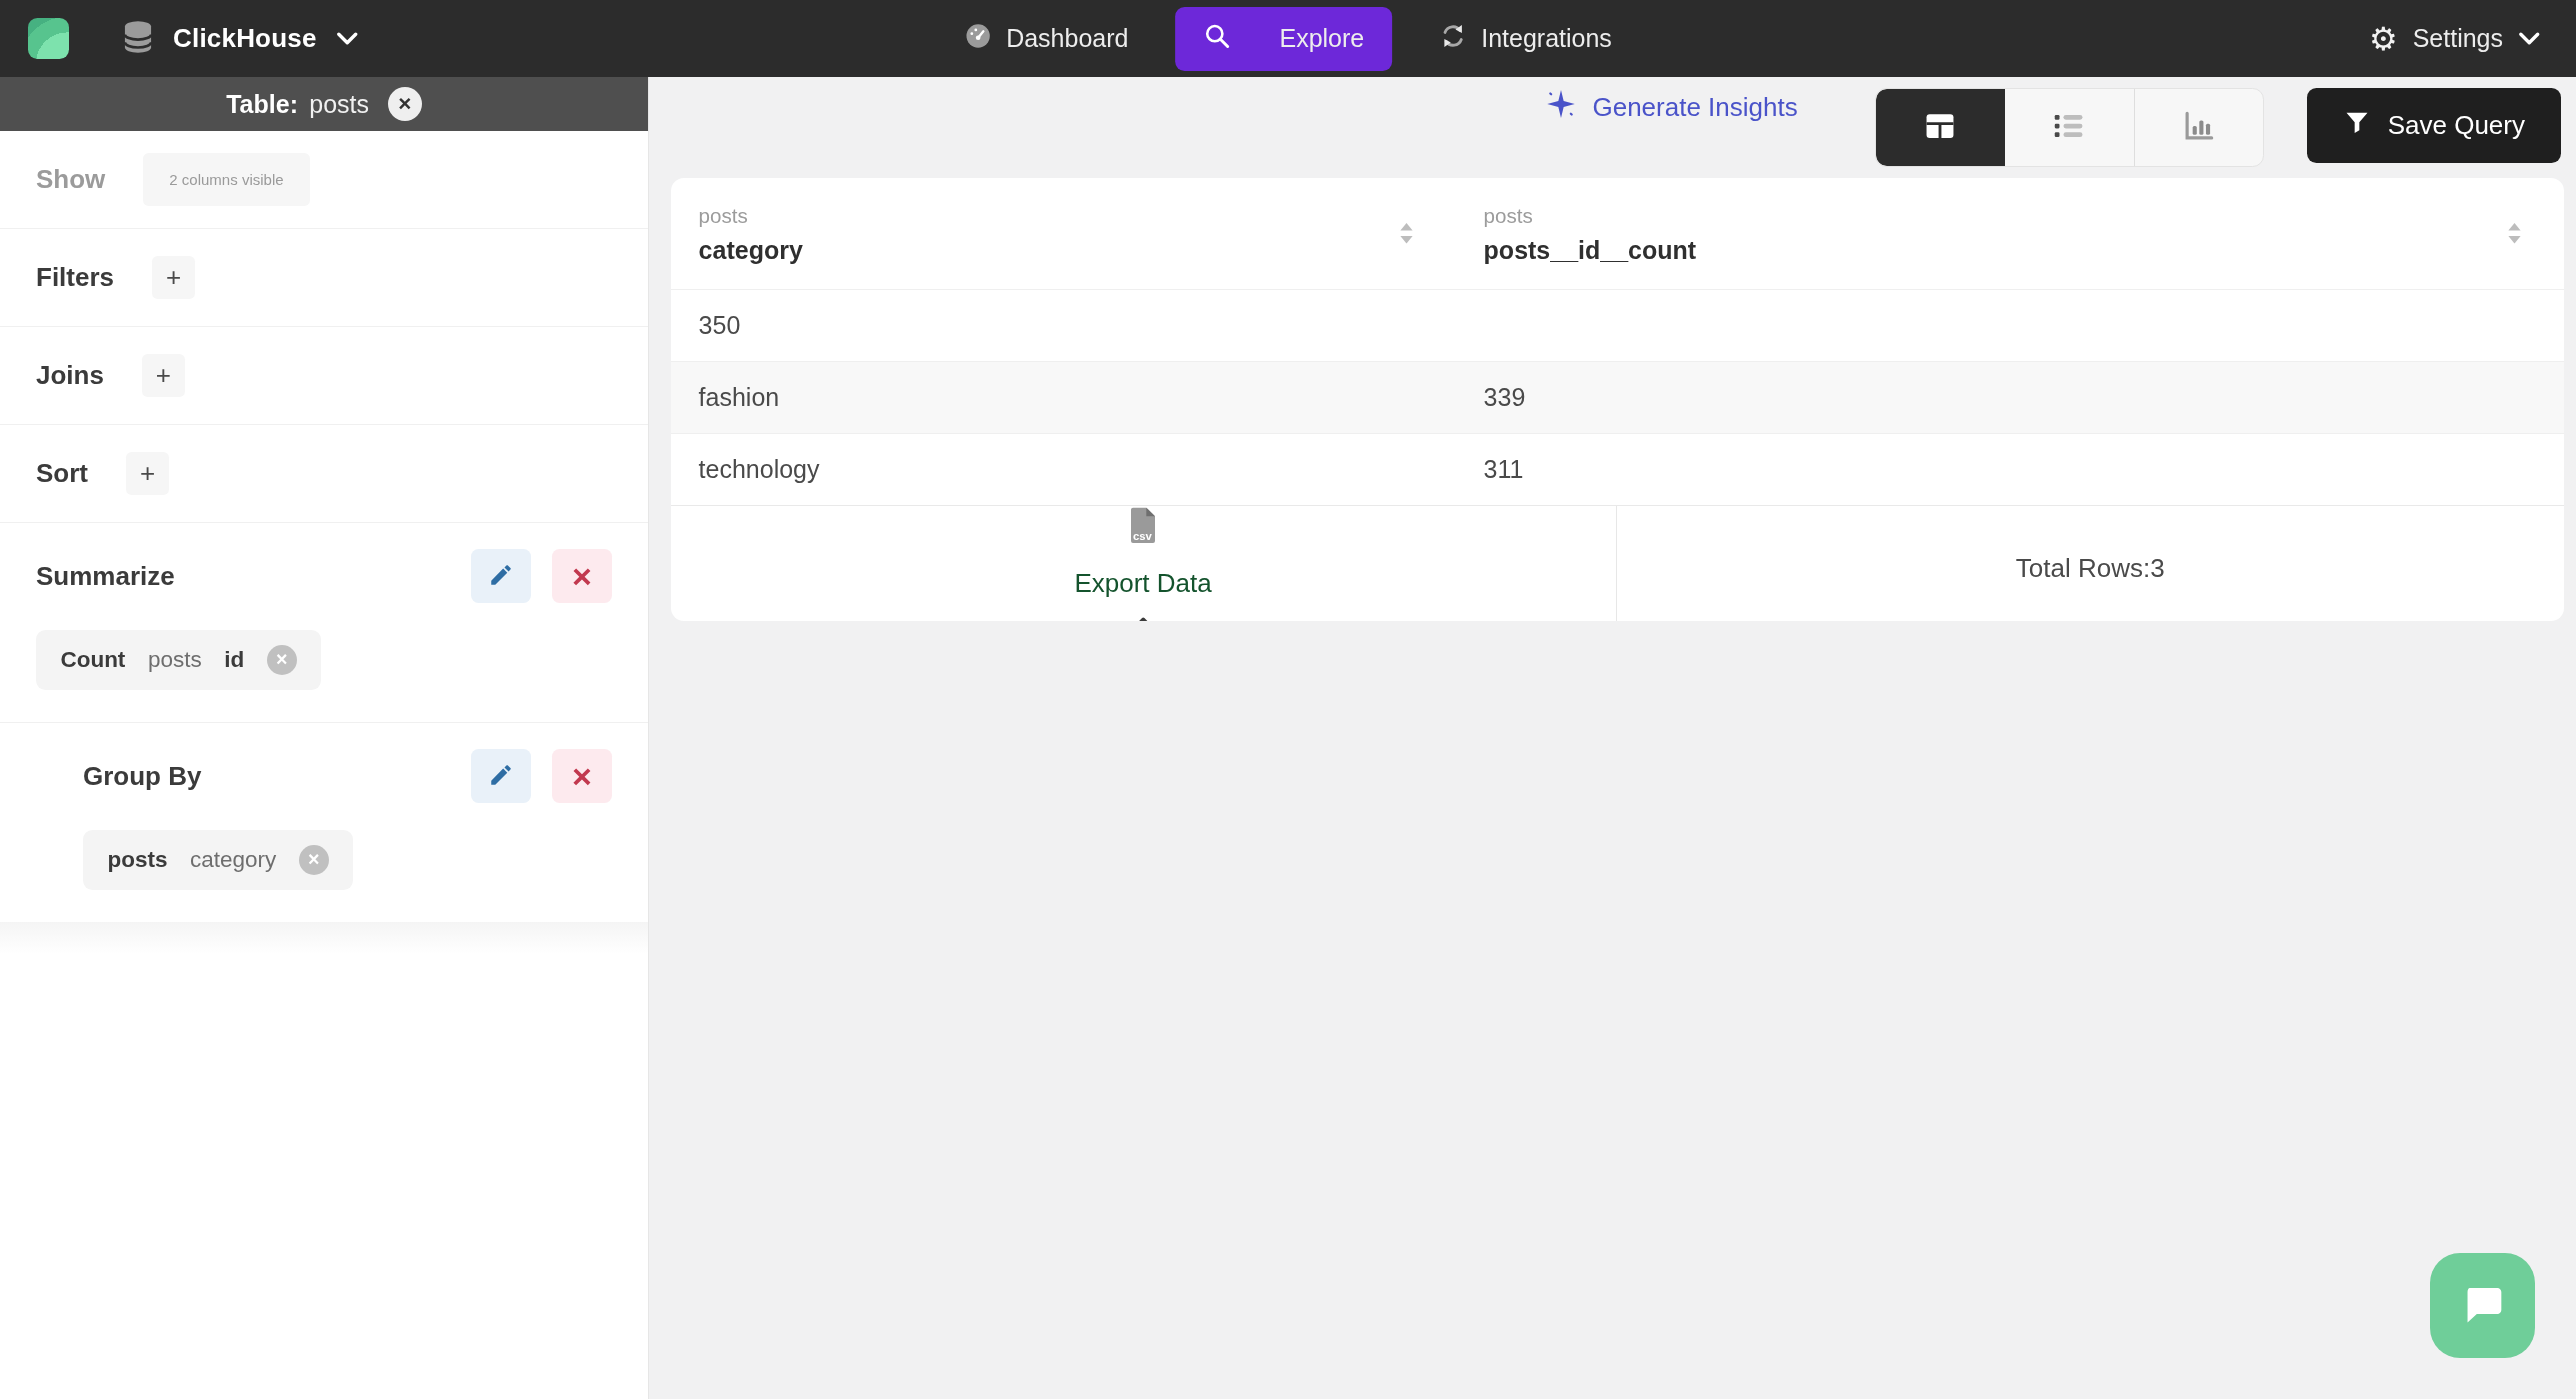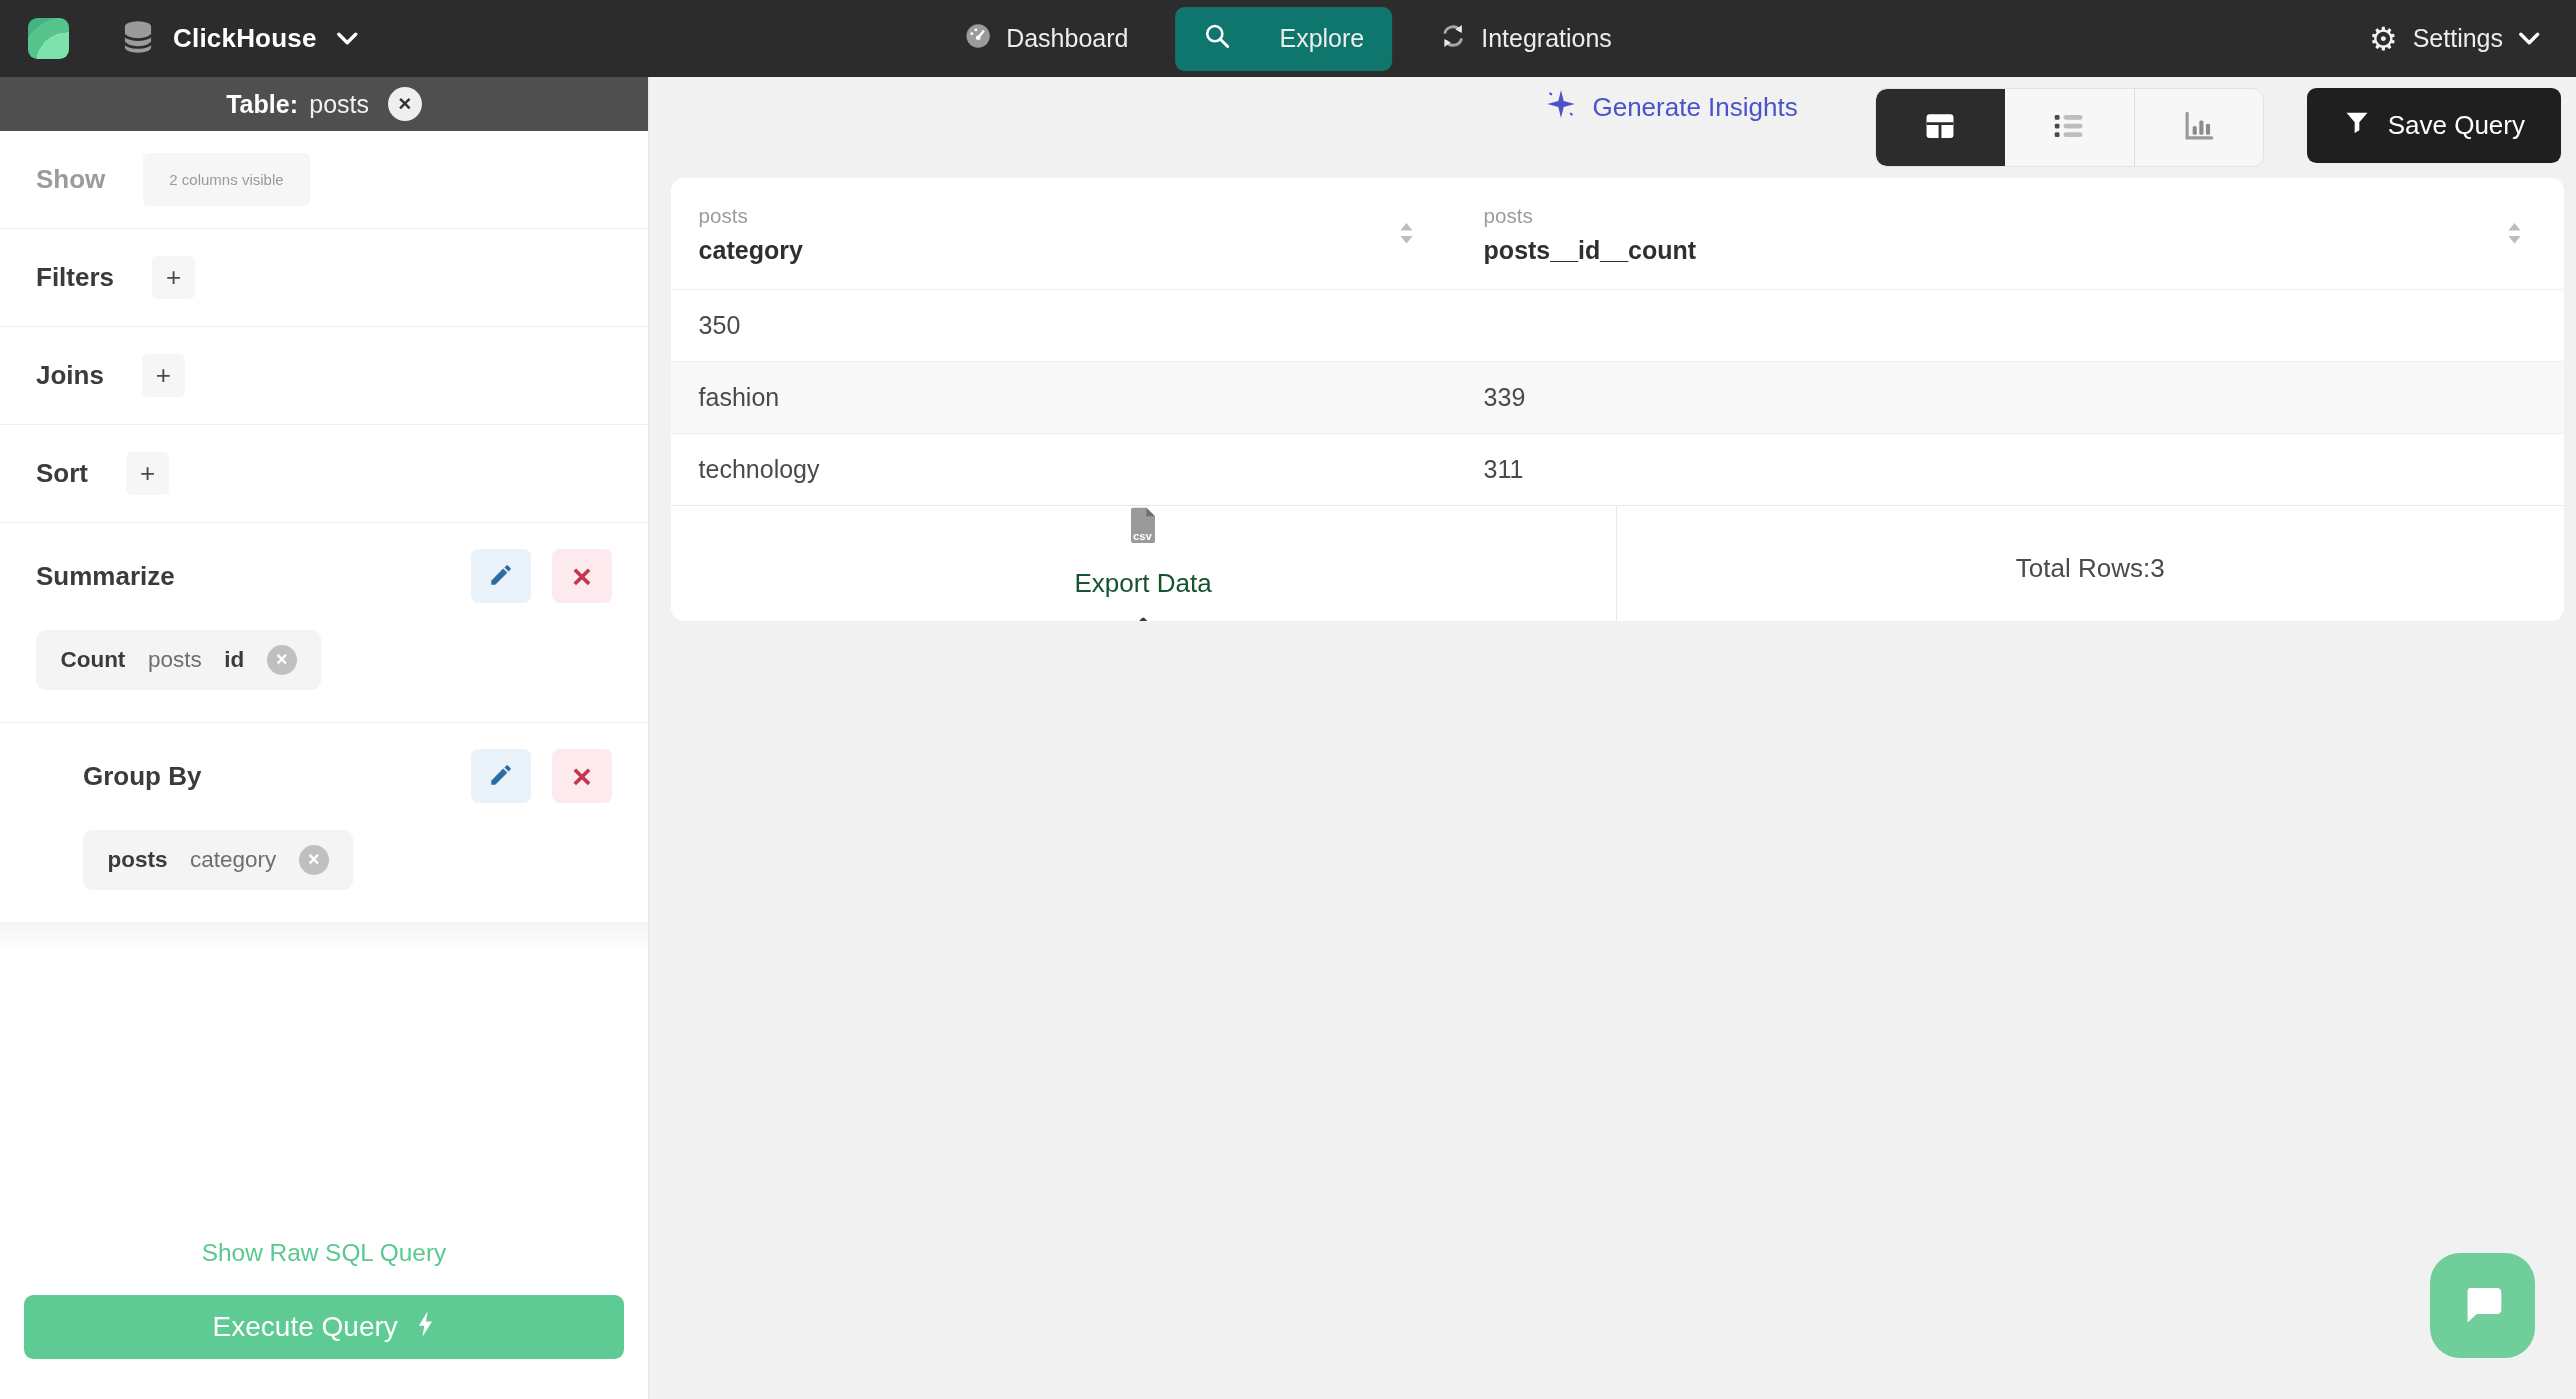--- a/index.html
+++ b/index.html
@@ -20,21 +20,21 @@
   .brand { display: flex; align-items: center; gap: 19px; cursor: pointer; }
   .logo {
     width: 41px; height: 41px; border-radius: 9.4px; margin-right: 53px;
     background: radial-gradient(circle at 96% 112%, #7de2ad 0 52%, #57c48e 52% 78%, #46b181 78% 100%);
   }
   .brand-name { color: #fff; font-size: 26px; font-weight: bold; letter-spacing: 0.2px; }
   .nav-center { position: absolute; left: 50%; transform: translateX(-50%);
     display: flex; align-items: center; gap: 28px; }
   .nav-item { display: flex; align-items: center; gap: 14px; color: #ededed;
     font-size: 25px; padding: 13px 19px; border-radius: 9.4px; cursor: pointer; }
-  .nav-item.active { background: #0f766e; padding: 15px 28px; gap: 48px; }
+  .nav-item.active { background: #6d28d9; padding: 15px 28px; gap: 48px; }
   .settings { margin-left: auto; display: flex; align-items: center; gap: 15px;
     color: #ededed; font-size: 25px; cursor: pointer; padding-right: 7.5px; }
   .gear-glyph { font-size: 32px; line-height: 1; color: #f2f2f2; }
   .chev { flex: 0 0 auto; }
 
   
   .app { display: flex; height: 1323px; }
 
   
   .sidebar { width: 649px; background: #fff; border-right: 0.9px solid #e6e6e6;
@@ -243,31 +243,20 @@
       </div>
       <div class="chip">
         <span class="b">posts</span>
         <span class="r">category</span>
         <span class="chip-x">×</span>
       </div>
     </div>
 
     <div class="scroll-shadow"></div>
 
-    <div class="sidebar-footer">
-      <a class="raw-link">Show Raw SQL Query</a>
-      <button class="exec-btn">
-        <span>Execute Query</span>
-        <span>
-          <svg width="20.6" height="28" viewBox="0 0 16 24" fill="#fff">
-            <path d="M10 1 2.5 13.5h4.6L5.6 23 13.8 9.8H8.6z"></path>
-          </svg>
-        </span>
-      </button>
-    </div>
   </aside>
 
   <main class="main">
     <div class="toolbar">
       <div class="gi">
         <span>
           <svg width="32" height="32" viewBox="0 0 24 24" fill="#4a53c9">
             <path d="M12 1.5 14 9.8 22.3 12 14 14.2 12 22.5 10 14.2 1.7 12 10 9.8z"></path>
             <rect x="3" y="3.6" width="2.6" height="1.6" rx=".8" transform="rotate(45 4.3 4.4)"></rect>
             <rect x="18.4" y="18.8" width="2.6" height="1.6" rx=".8" transform="rotate(45 19.7 19.6)"></rect>

